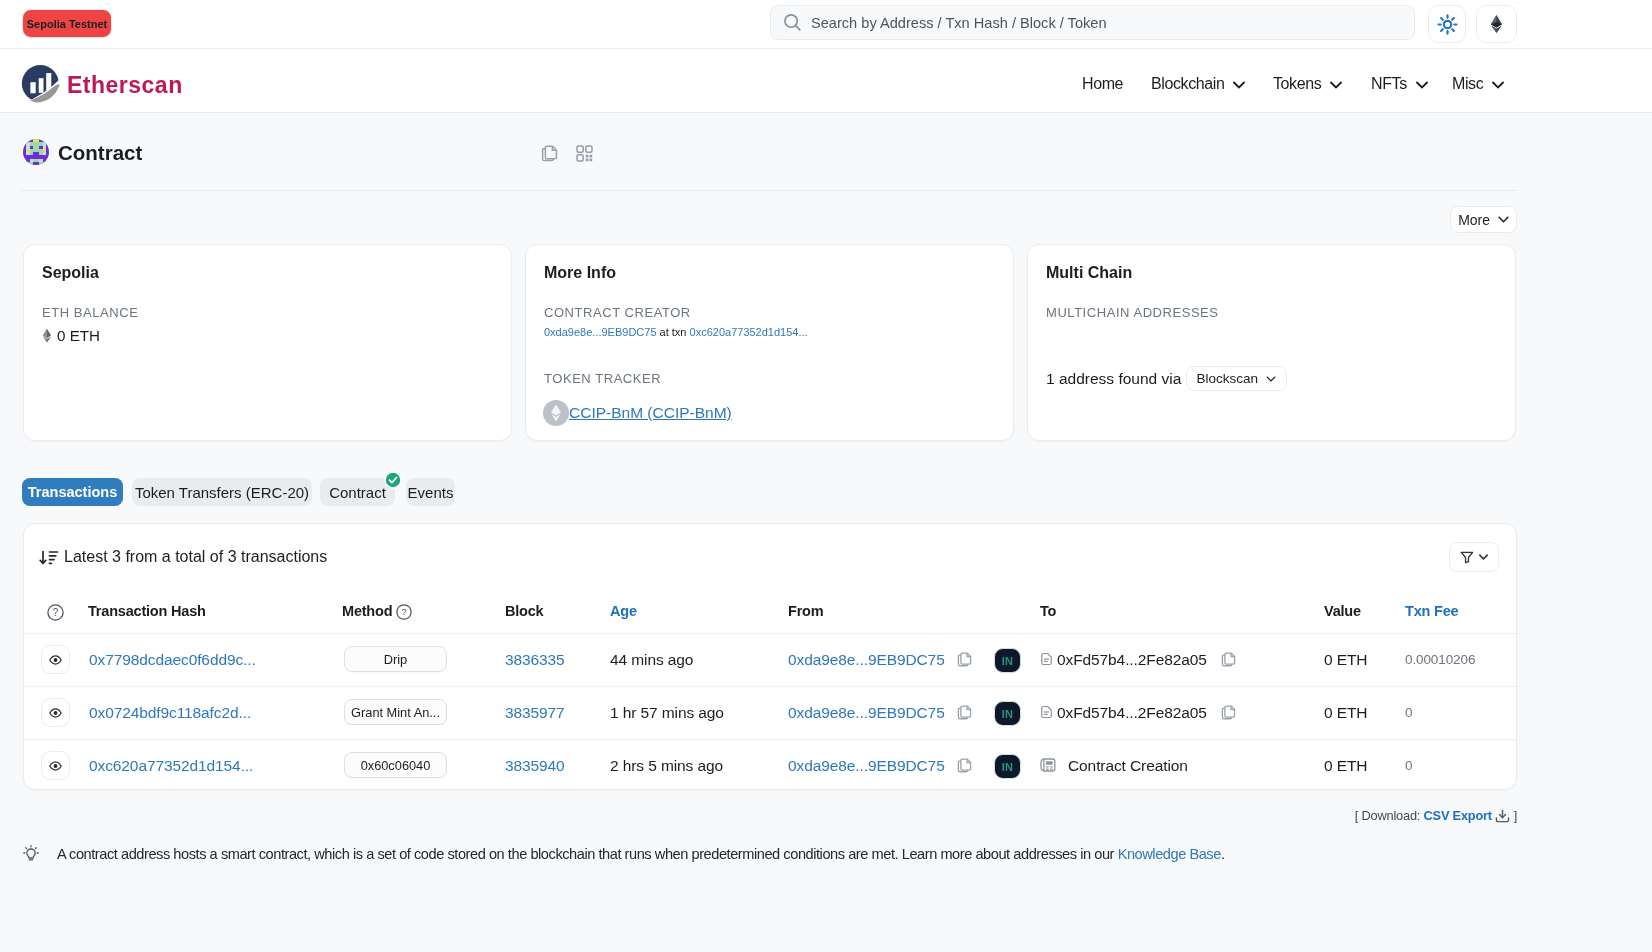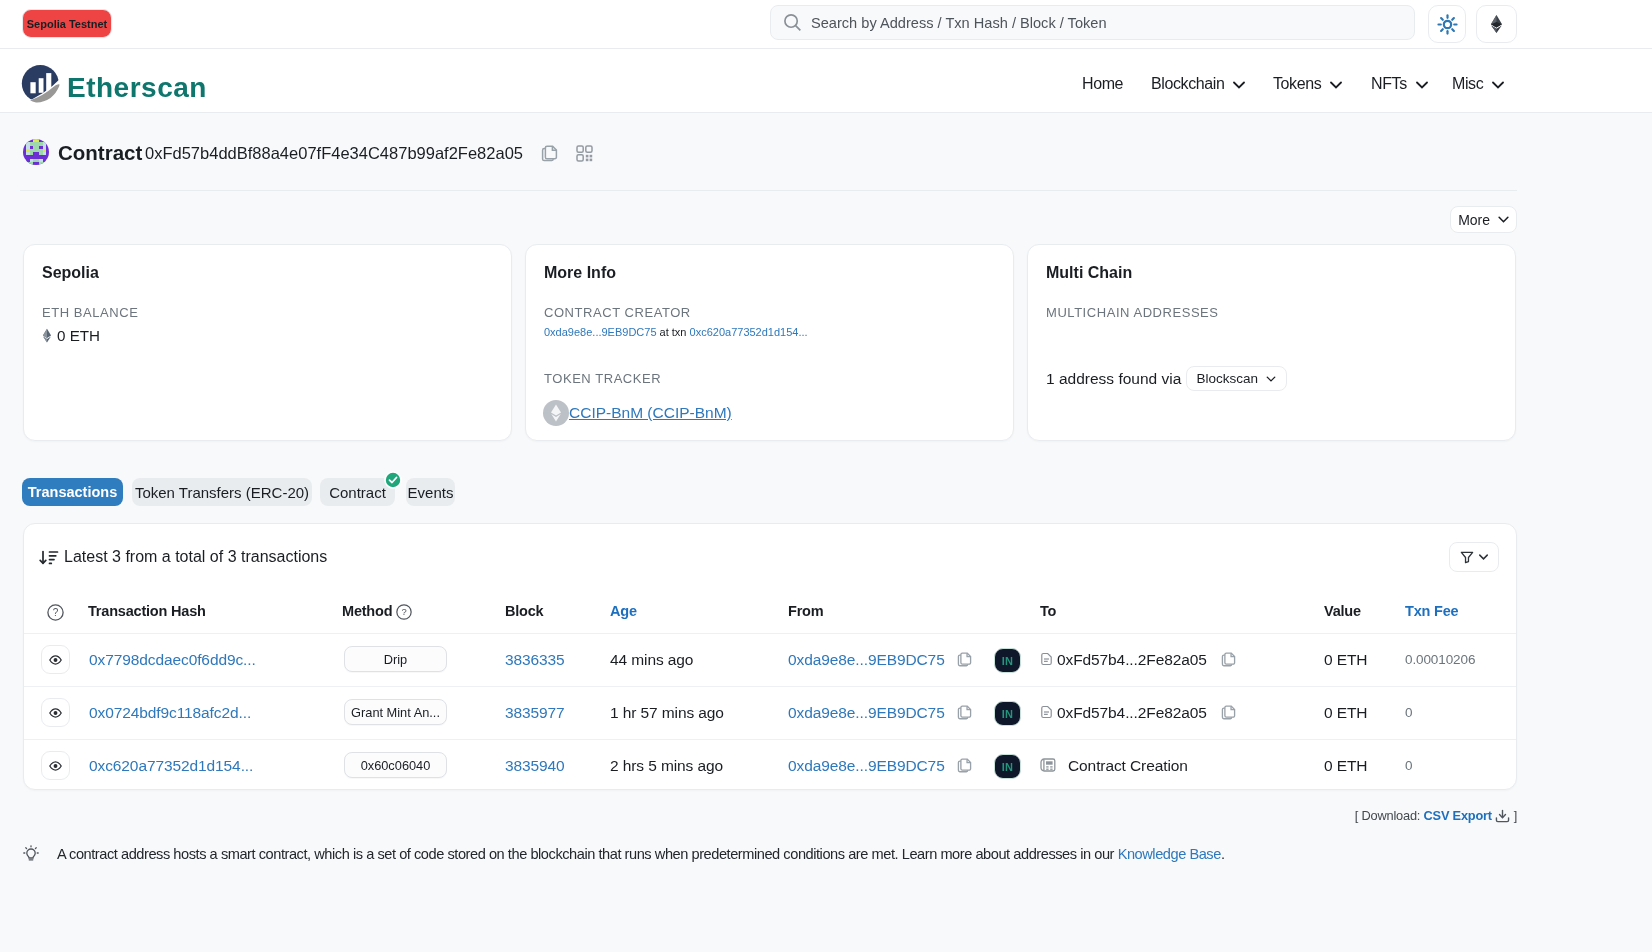--- a/index.html
+++ b/index.html
@@ -10,21 +10,21 @@
 #topbar { left:0; top:0; width:1652px; height:49px; background:#fff; border-bottom:1px solid #e9ecef; }
 #netbtn { left:22px; top:9px; width:90px; height:29px; border:1px solid #e7eaed; border-radius:9px; background:#ef4444; font-size:11px; font-weight:bold; color:#1a1e23; display:flex; align-items:center; justify-content:center; }
 #searchbar { left:770px; top:5px; width:645px; height:35px; background:#f8f9fa; border:1px solid #e9ecef; border-radius:8px; display:flex; align-items:center; padding:0 12px; }
 #searchbar .ph { color:#4e545b; font-size:14.6px; margin-left:9px; }
 .iconbtn { top:5px; height:38px; border:1px solid #e9ecef; border-radius:10px; background:#fff; display:flex; align-items:center; justify-content:center; }
 #sunbtn { left:1428px; width:38px; }
 #ethbtn { left:1476px; width:41px; }
 
 #header { left:0; top:49px; width:1652px; height:64px; background:#fff; border-bottom:1px solid #e9ecef; }
 #logo { left:18px; top:60px; }
-#logo .brand { position:absolute; left:49px; top:12px; font-size:28px; font-weight:bold; color:#0f766e; letter-spacing:0.5px; }
+#logo .brand { position:absolute; left:49px; top:12px; font-size:23px; font-weight:bold; color:#be185d; letter-spacing:0.5px; }
 #nav { left:0; top:0; }
 #nav .item { position:absolute; top:75px; font-size:16px; font-weight:500; color:#1a1e23; white-space:nowrap; display:flex; align-items:center; letter-spacing:-0.4px; }
 #nav svg { margin-left:9px; margin-top:2px; }
 
 #cavatar { left:23px; top:139px; }
 #ctitle { left:58px; top:141px; font-size:20.5px; font-weight:bold; }
 #caddr { left:145px; top:144px; font-size:16.5px; color:#1a1e23; }
 
 .divider { left:20px; top:190px; width:1497px; border-top:1px solid #e9ecef; }
 #morebtn { left:1450px; top:206px; width:67px; height:27px; background:#fff; border:1px solid #e9ecef; border-radius:8px; display:flex; align-items:center; justify-content:center; font-size:14px; color:#1a1e23; }
@@ -135,21 +135,20 @@
       <rect x="5" y="4" width="1" height="1" fill="#9fd8ad"></rect>
       <rect x="0" y="6" width="8" height="2" fill="#9fd8ad"></rect>
       <rect x="2" y="6" width="1" height="1" fill="#c5dee7"></rect>
       <rect x="5" y="6" width="1" height="1" fill="#c5dee7"></rect>
       <rect x="3" y="7" width="2" height="1" fill="#6d2fd4"></rect>
       <rect x="1" y="6" width="1" height="1" fill="#6d2fd4"></rect>
       <rect x="6" y="6" width="1" height="1" fill="#6d2fd4"></rect>
     </svg>
   </div>
   <div class="abs" id="ctitle">Contract</div>
-  <div class="abs" id="caddr">0xFd57b4ddBf88a4e07fF4e34C487b99af2Fe82a05</div>
   <div class="abs" style="left:541px; top:145px;">
     <svg width="17" height="17" viewBox="0 0 17 17" fill="none" stroke="#99a1a9" stroke-width="1.5">
         <path d="M6 1.2 L11.6 1.2 L15.4 5 L15.4 12.2 A 1.6 1.6 0 0 1 13.8 13.8 L6 13.8 A 1.6 1.6 0 0 1 4.4 12.2 L4.4 2.8 A 1.6 1.6 0 0 1 6 1.2 Z"></path>
         <path d="M11.4 1.4 L11.4 5.2 L15.2 5.2"></path>
         <path d="M4.4 3.6 L3.2 3.6 A 1.6 1.6 0 0 0 1.6 5.2 L1.6 14 A 1.6 1.6 0 0 0 3.2 15.6 L10.6 15.6 A 1.6 1.6 0 0 0 12.2 14"></path>
       </svg>
   </div>
   <div class="abs" style="left:576px; top:145px;">
     <svg width="17" height="17" viewBox="0 0 17 17" fill="#949ba3">
         <rect x="1" y="1" width="6.2" height="6.2" rx="1.5" fill="none" stroke="#949ba3" stroke-width="1.5"></rect>

